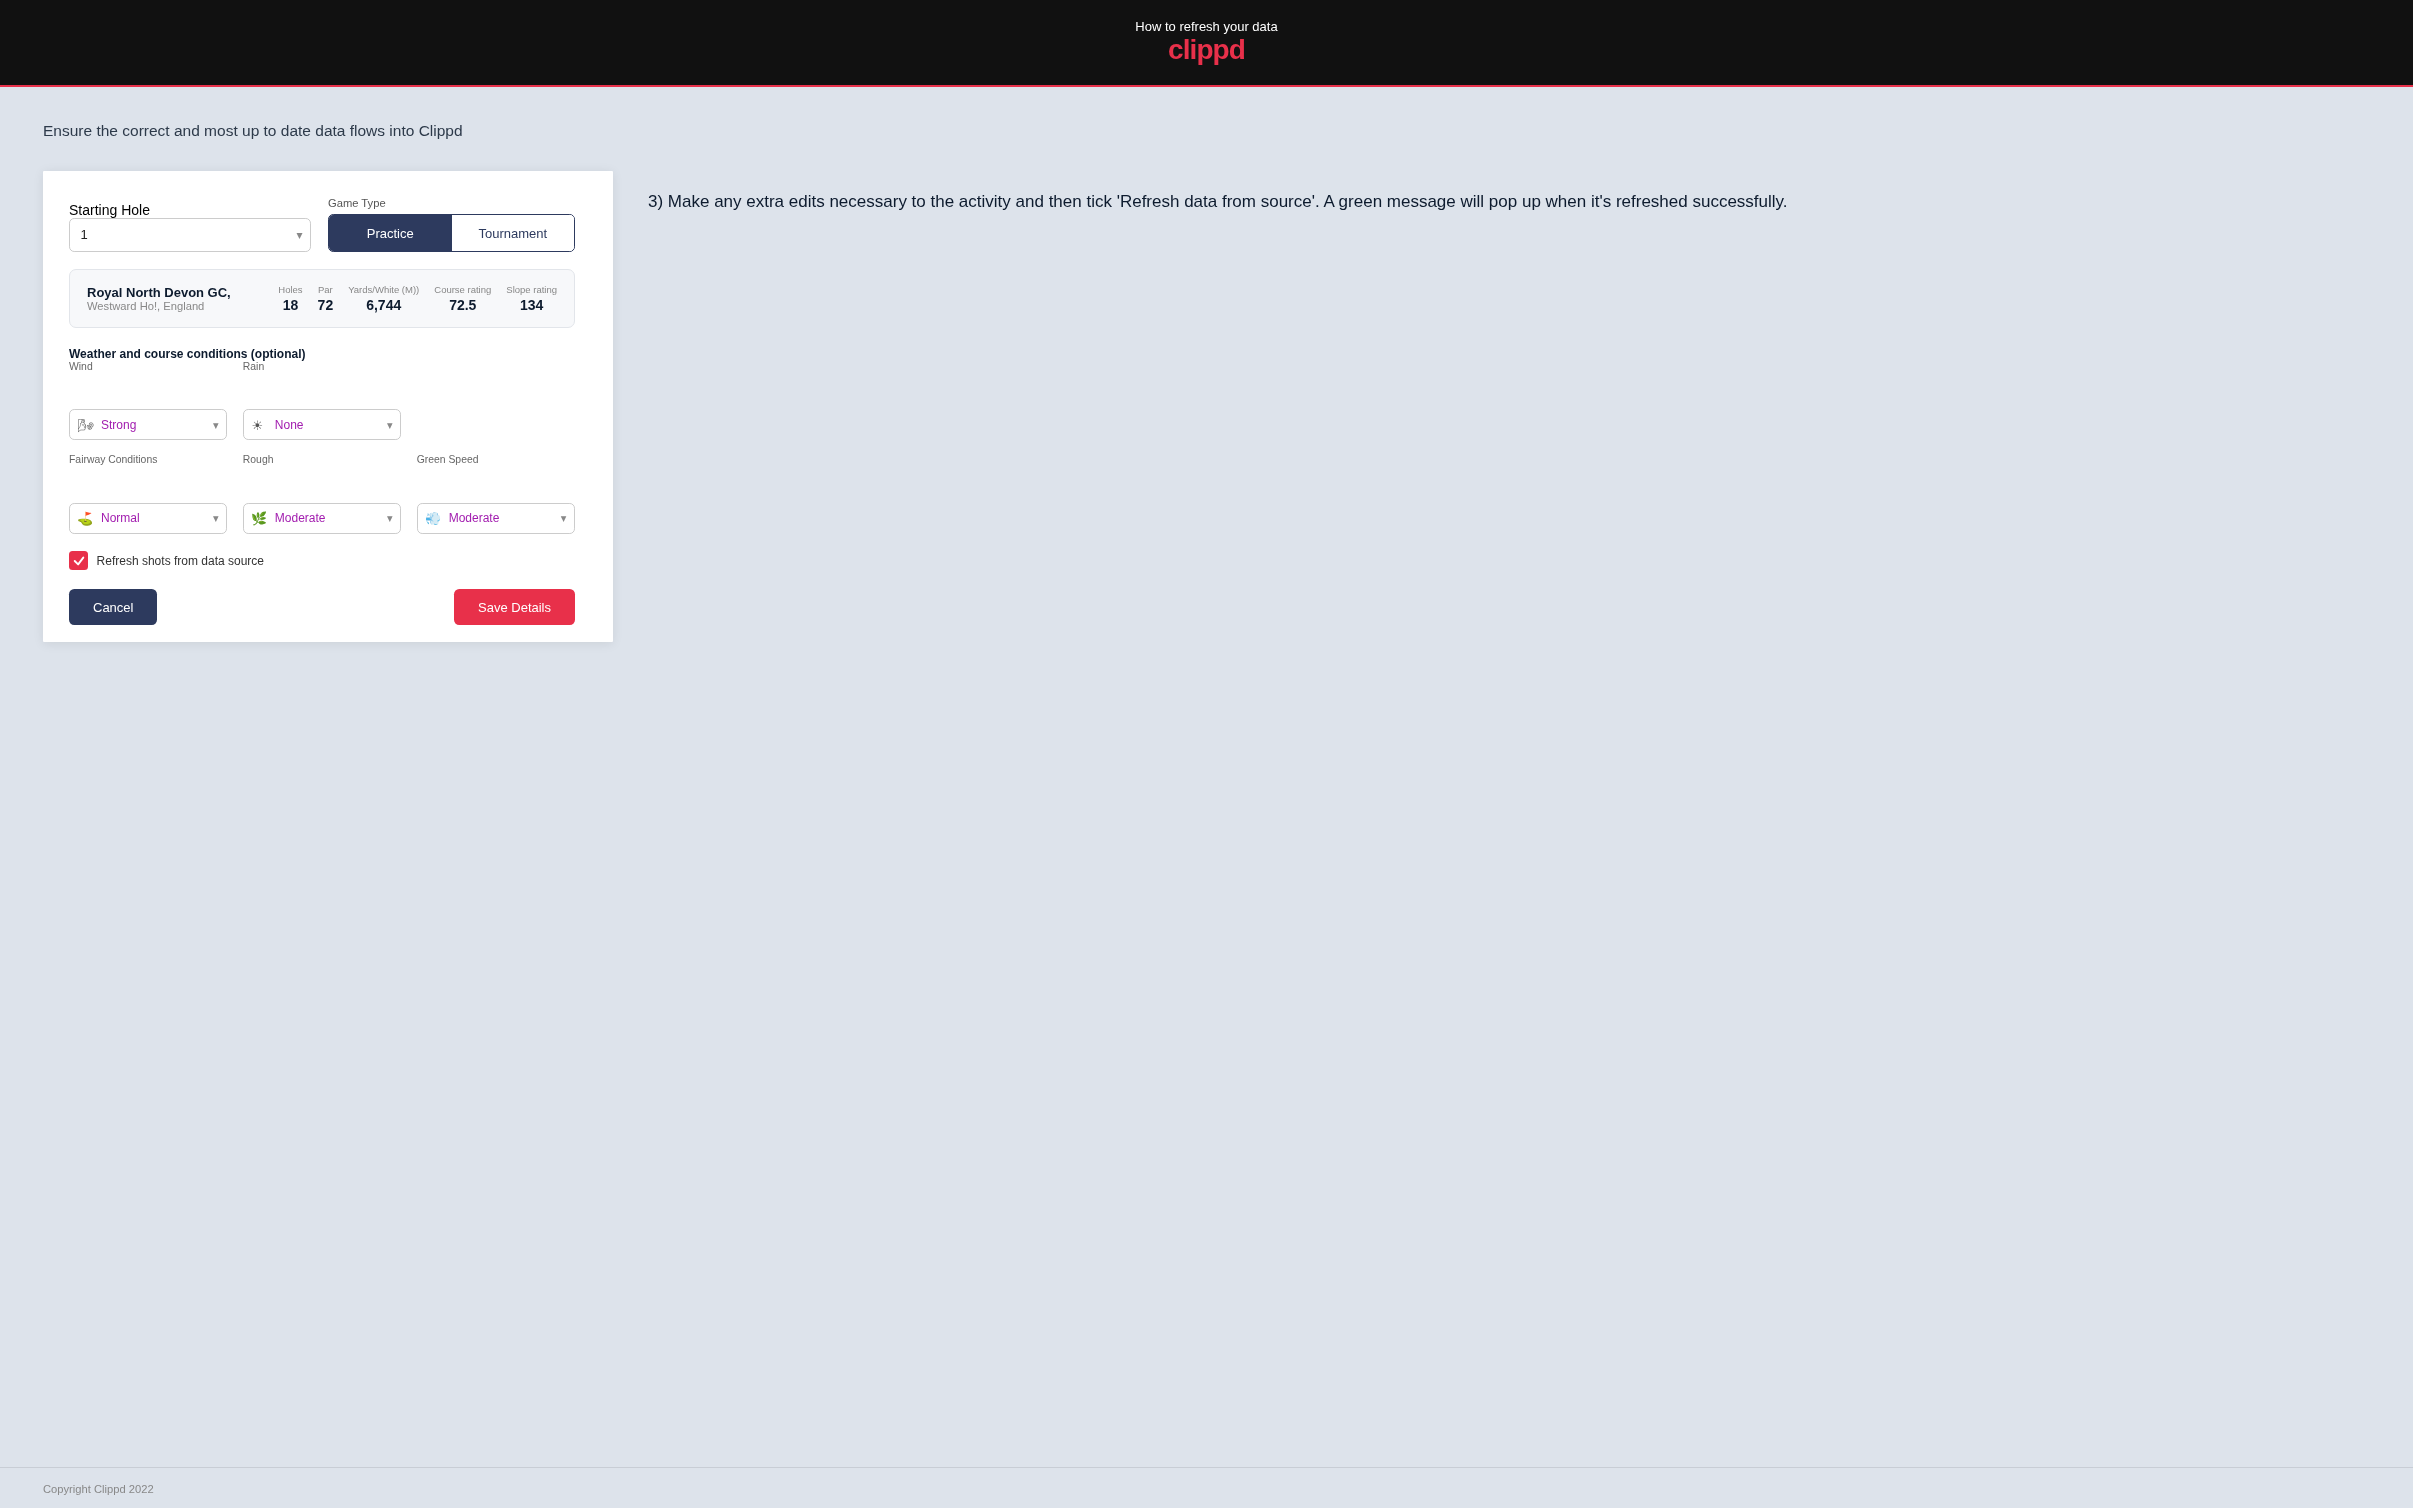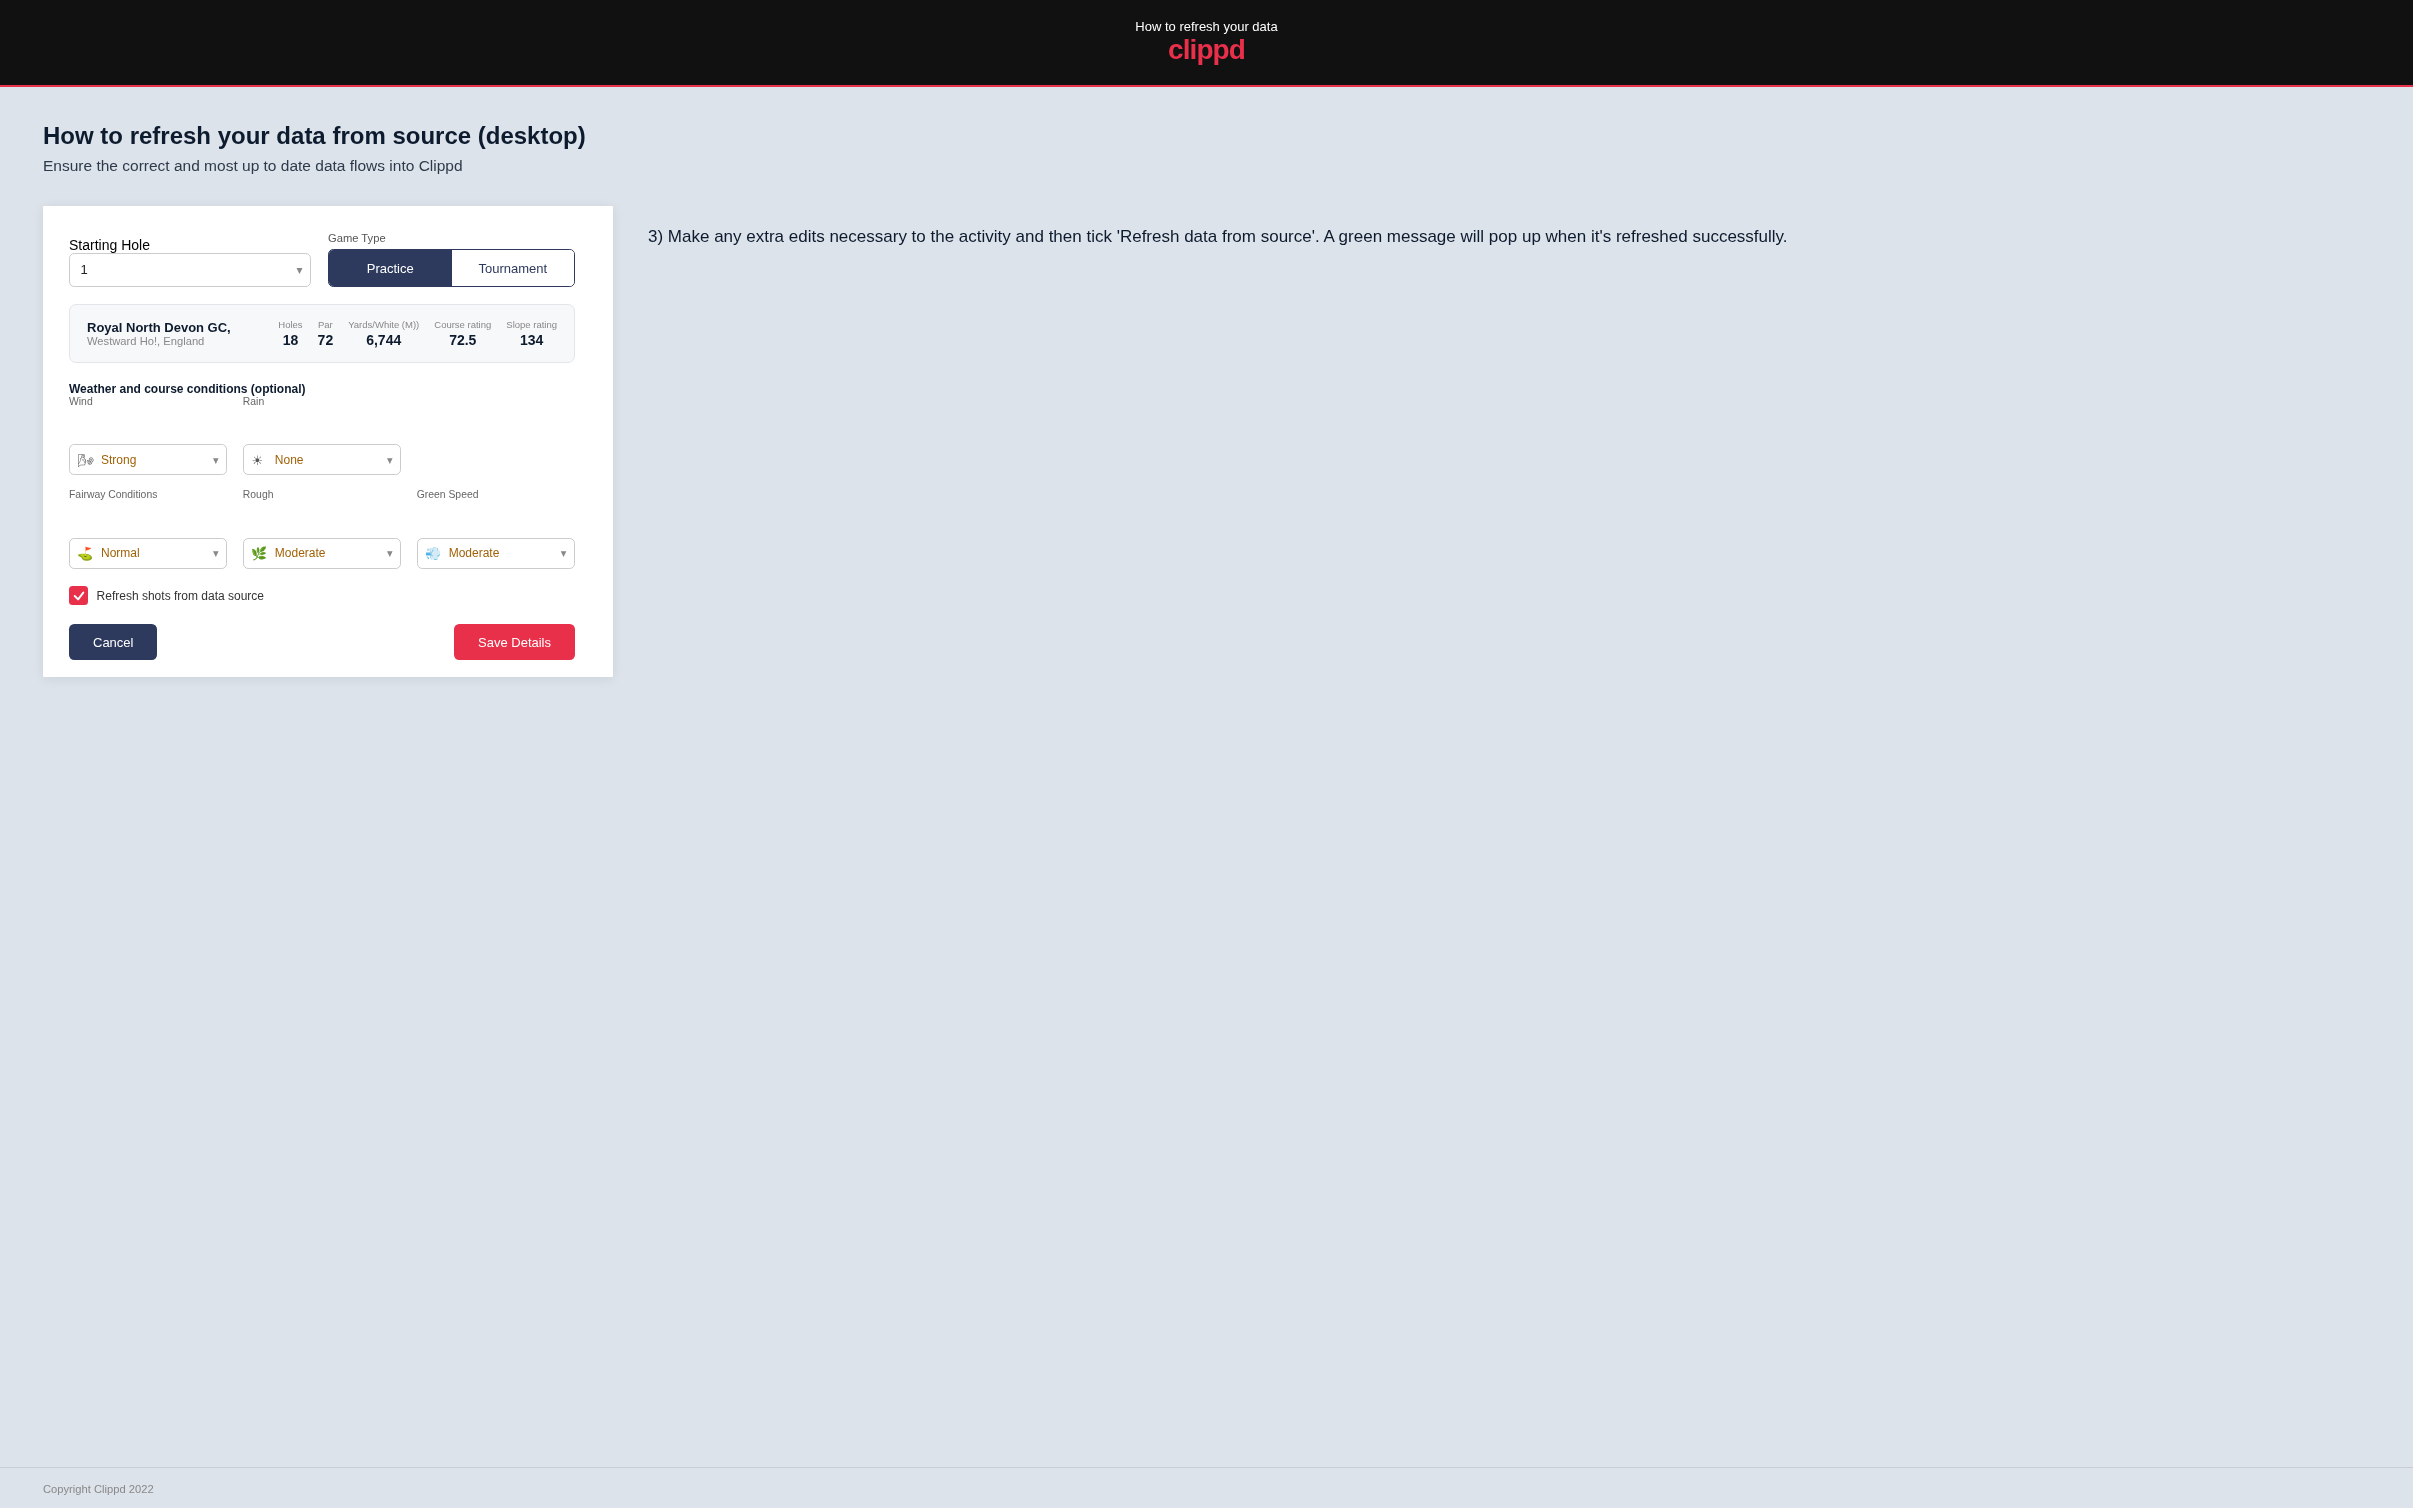--- a/index.html
+++ b/index.html
@@ -41,21 +41,21 @@
     .stat-value { font-size: 14px; font-weight: 700; color: #0d1b2e; }
 
     .conditions-title { font-size: 12px; font-weight: 600; color: #0d1b2e; }
 
     .conditions-row { display: flex; gap: 15.5px; margin-bottom: 14px; }
 
     .cond-group { flex: 1; display: flex; flex-direction: column; gap: 32px; }
     .cond-group label { font-size: 10.4px; color: #666; margin-bottom: 5.2px; }
 
     .cond-select { position: relative; }
-    .cond-select select { width: 100%; padding: 7.8px 28px 7.8px 31px; border: 0.9px solid #ccc; border-radius: 5.2px; font-size: 12px; color: #a16207; background: #fff; appearance: none; cursor: pointer; }
+    .cond-select select { width: 100%; padding: 7.8px 28px 7.8px 31px; border: 0.9px solid #ccc; border-radius: 5.2px; font-size: 12px; color: #a21caf; background: #fff; appearance: none; cursor: pointer; }
     .cond-icon { position: absolute; left: 8.6px; top: 50%; transform: translateY(-50%); font-size: 13px; color: #555; pointer-events: none; }
     .cond-arrow { position: absolute; right: 8.6px; top: 50%; transform: translateY(-50%); color: #888; pointer-events: none; font-size: 11.2px; }
 
     .refresh-row { display: flex; align-items: center; gap: 8.6px; margin: 17px 0 19px 0; }
     .checkbox-checked { width: 19px; height: 19px; background: #e8304a; border-radius: 3.5px; display: flex; align-items: center; justify-content: center; cursor: pointer; flex-shrink: 0; }
     .checkbox-checked svg { width: 12px; height: 12px; }
     .refresh-label { font-size: 12px; color: #333; }
 
     .card-actions { display: flex; justify-content: space-between; align-items: flex-end; margin-top: 3.5px; }
     .btn-cancel { background: #2d3a5e; color: #fff; border: none; border-radius: 5.2px; padding: 10.4px 24px; font-size: 13px; cursor: pointer; font-weight: 500; }
@@ -69,21 +69,20 @@
   </style>
 </head>
 <body>
 
 <div class="top-bar">
   <span class="top-bar-title">How to refresh your data</span>
   <span class="logo">clippd</span>
 </div>
 
 <div class="main-content">
-  <h1 class="page-heading">How to refresh your data from source (desktop)</h1>
   <p class="page-subheading">Ensure the correct and most up to date data flows into Clippd</p>
 
   <div class="layout">
 
     <div class="card">
 
       <div class="game-type-row">
         <div class="starting-hole-group">
           <label>Starting Hole</label>
           <div class="select-wrapper">

